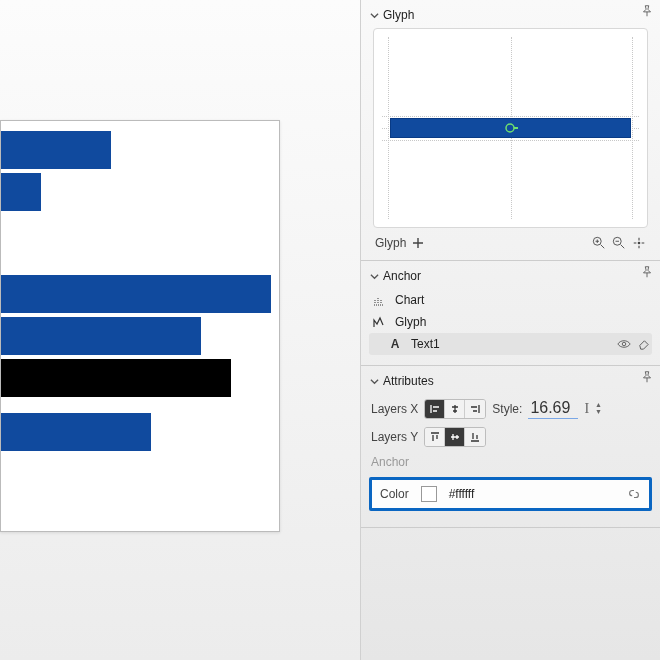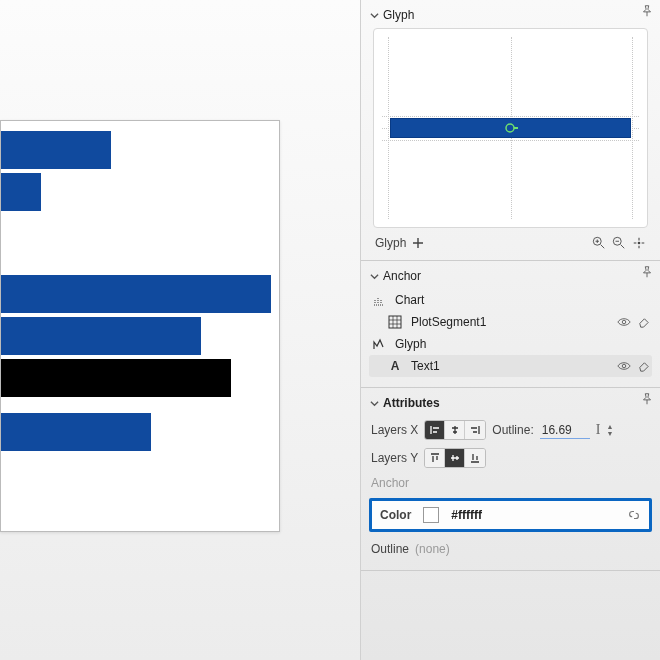--- a/index.html
+++ b/index.html
@@ -9,21 +9,21 @@
   .chart-box { position: absolute; top: 120px; left: 0; width: 280px; height: 412px; background: #fff; border: 1px solid #bbb; box-shadow: 0 1px 3px rgba(0,0,0,0.1); }
   .bar-row { display: flex; align-items: center; height: 42px; }
   .bar { height: 38px; background: #104a9e; }
   .bar.black { background: #000; }
   .gap-v { height: 60px; }
   .side-panel { width: 300px; height: 660px; background: linear-gradient(#f9f9f9, #e6e6e6); border-left: 1px solid #d0d0d0; font-size: 12px; color: #222; display: flex; flex-direction: column; }
   .section { border-bottom: 1px solid #ccc; padding: 6px 8px 10px 8px; position: relative; }
   .sec-head { display: flex; align-items: center; gap: 4px; padding: 2px 0 6px 0; }
   .chev { width: 10px; display: inline-flex; justify-content: center; color: #555; }
   .sec-title { font-weight: 400; color: #222; }
-  .sec-title.bold { font-weight: 700; }
+  .sec-title.bold { font-weight: 400; }
   .pin-icon { position: absolute; top: 4px; right: 6px; color: #555; }
   .glyph-stage { background: #fff; border: 1px solid #d8d8d8; border-radius: 4px; height: 200px; margin: 0 4px; position: relative; }
   .guide-v { position: absolute; top: 8px; bottom: 8px; width: 0; border-left: 1px dotted #c8c8c8; }
   .guide-h { position: absolute; left: 8px; right: 8px; height: 0; border-top: 1px dotted #c8c8c8; }
   .glyph-bar { position: absolute; left: 16px; right: 16px; top: 50%; transform: translateY(-50%); height: 20px; background: #104a9e; border: 1px solid #083a85; }
   .glyph-anchor { position: absolute; left: 50%; top: 50%; transform: translate(-50%,-50%); width: 16px; height: 16px; }
   .glyph-footer { display: flex; align-items: center; justify-content: space-between; padding: 8px 6px 0 6px; }
   .gf-left { display: flex; align-items: center; gap: 6px; color: #444; }
   .gf-right { display: flex; align-items: center; gap: 6px; color: #444; }
   .layer-row { display: flex; align-items: center; gap: 8px; padding: 3px 2px; border-radius: 3px; }
@@ -31,24 +31,24 @@
   .layer-icon { width: 16px; height: 16px; display: inline-flex; align-items: center; justify-content: center; color: #333; }
   .layer-actions { margin-left: auto; display: flex; gap: 6px; color: #555; }
   .indent1 { padding-left: 18px; }
   .attr-row { display: flex; align-items: center; gap: 6px; padding: 4px 2px; }
   .attr-label { color: #444; }
   .attr-label.dim { color: #9a9a9a; }
   .tog-group { display: inline-flex; border: 1px solid #bdbdbd; border-radius: 3px; overflow: hidden; }
   .tog { width: 20px; height: 18px; display: inline-flex; align-items: center; justify-content: center; background: #f2f2f2; border-right: 1px solid #ccc; cursor: pointer; }
   .tog:last-child { border-right: none; }
   .tog.active { background: #3a3a3a; color: #fff; }
-  .margin-input { border: none; border-bottom: 1px solid #7aa7e6; background: transparent; width: 50px; font-size: 12px; color: #333; padding: 1px 2px; }
+  .margin-input { border: none; border-bottom: 1px solid #7aa7e6; background: transparent; width: 50px; font-size: 16px; color: #333; padding: 1px 2px; }
   .text-cursor { font-size: 14px; color: #666; font-family: serif; }
   .stepper { width: 8px; display: inline-flex; flex-direction: column; gap: 1px; color: #666; font-size: 7px; line-height: 6px; }
-  .highlight-box { border: 3px solid #0a66c2; border-radius: 2px; padding: 6px 8px; margin: 4px 0 6px 0; display: flex; align-items: center; gap: 12px; background: #fdfdfd; font-weight: bold; }
+  .highlight-box { border: 3px solid #0a66c2; border-radius: 2px; padding: 6px 8px; margin: 4px 0 6px 0; display: flex; align-items: center; gap: 12px; background: #fdfdfd; }
   .swatch { width: 16px; height: 16px; border: 1px solid #999; background: #fff; }
   .link-icon { margin-left: auto; color: #777; }
   svg { display: block; }
 </style>
 </head>
 <body>
 
 <div class="app">
   <div class="canvas-area">
     <div class="chart-box">
@@ -155,42 +155,20 @@
         </span>
 
       <div class="layer-row">
         <span class="layer-icon">
             <svg width="14" height="14" viewBox="0 0 14 14">
               <path d="M2 12h10M3 10V6M6 10V4M9 10V7" stroke="#333" stroke-width="1" stroke-dasharray="1 1"></path>
             </svg>
           </span>
         <span>Chart</span>
       </div>
-      <div class="layer-row indent1">
-        <span class="layer-icon">
-            <svg width="14" height="14" viewBox="0 0 14 14">
-              <rect x="1" y="1" width="12" height="12" stroke="#333" fill="none"></rect>
-              <path d="M1 5h12M1 9h12M5 1v12M9 1v12" stroke="#333" stroke-width="0.7"></path>
-            </svg>
-          </span>
-        <span>PlotSegment1</span>
-        <span class="layer-actions">
-          <span>
-              <svg width="14" height="12" viewBox="0 0 16 12">
-                <path d="M1 6c3-5 11-5 14 0-3 5-11 5-14 0z" stroke="#555" fill="none"></path>
-                <circle cx="8" cy="6" r="2" stroke="#555" fill="none"></circle>
-              </svg>
-            </span>
-          <span>
-              <svg width="13" height="13" viewBox="0 0 14 14">
-                <path d="M3 8l5-5 4 4-5 5H4z" stroke="#555" fill="none"></path>
-              </svg>
-            </span>
-        </span>
-      </div>
       <div class="layer-row">
         <span class="layer-icon">
             <svg width="14" height="14" viewBox="0 0 14 14">
               <path d="M2 12V5l3 4 3-6 3 7" stroke="#333" fill="none" stroke-width="1.2"></path>
             </svg>
           </span>
         <span>Glyph</span>
       </div>
       <div class="layer-row indent1 sel">
         <span class="layer-icon" style="font-weight:700;font-size:12px">A</span>
@@ -238,21 +216,21 @@
               <svg width="12" height="12" viewBox="0 0 12 12">
                 <path d="M6 2v8M3 4h6M4 8h4" stroke="#333" stroke-width="1.3"></path>
               </svg>
             </span>
           <span class="tog">
               <svg width="12" height="12" viewBox="0 0 12 12">
                 <path d="M10 2v8M2 4h6M4 8h4" stroke="#333" stroke-width="1.3"></path>
               </svg>
             </span>
         </span>
-        <span class="attr-label">Outline:</span>
+        <span class="attr-label">Style:</span>
         <input class="margin-input" value="16.69" style="">
         <span class="text-cursor">I</span>
         <span class="stepper">
             <span>▲</span>
             <span>▼</span>
           </span>
       </div>
 
       <div class="attr-row">
         <span class="attr-label">Layers Y</span>
@@ -283,20 +261,16 @@
         <span class="attr-label">Color</span>
         <span class="swatch"></span>
         <span>#ffffff</span>
         <span class="link-icon">
             <svg width="14" height="14" viewBox="0 0 16 16">
               <path d="M6 10a3 3 0 010-6h2M10 6a3 3 0 010 6H8" stroke="#777" fill="none" stroke-width="1.3"></path>
             </svg>
           </span>
       </div>
 
-      <div class="attr-row">
-        <span class="attr-label">Outline</span>
-        <span class="attr-label dim">(none)</span>
-      </div>
     </div>
 
   </div>
 </div>
 
 </body></html>

